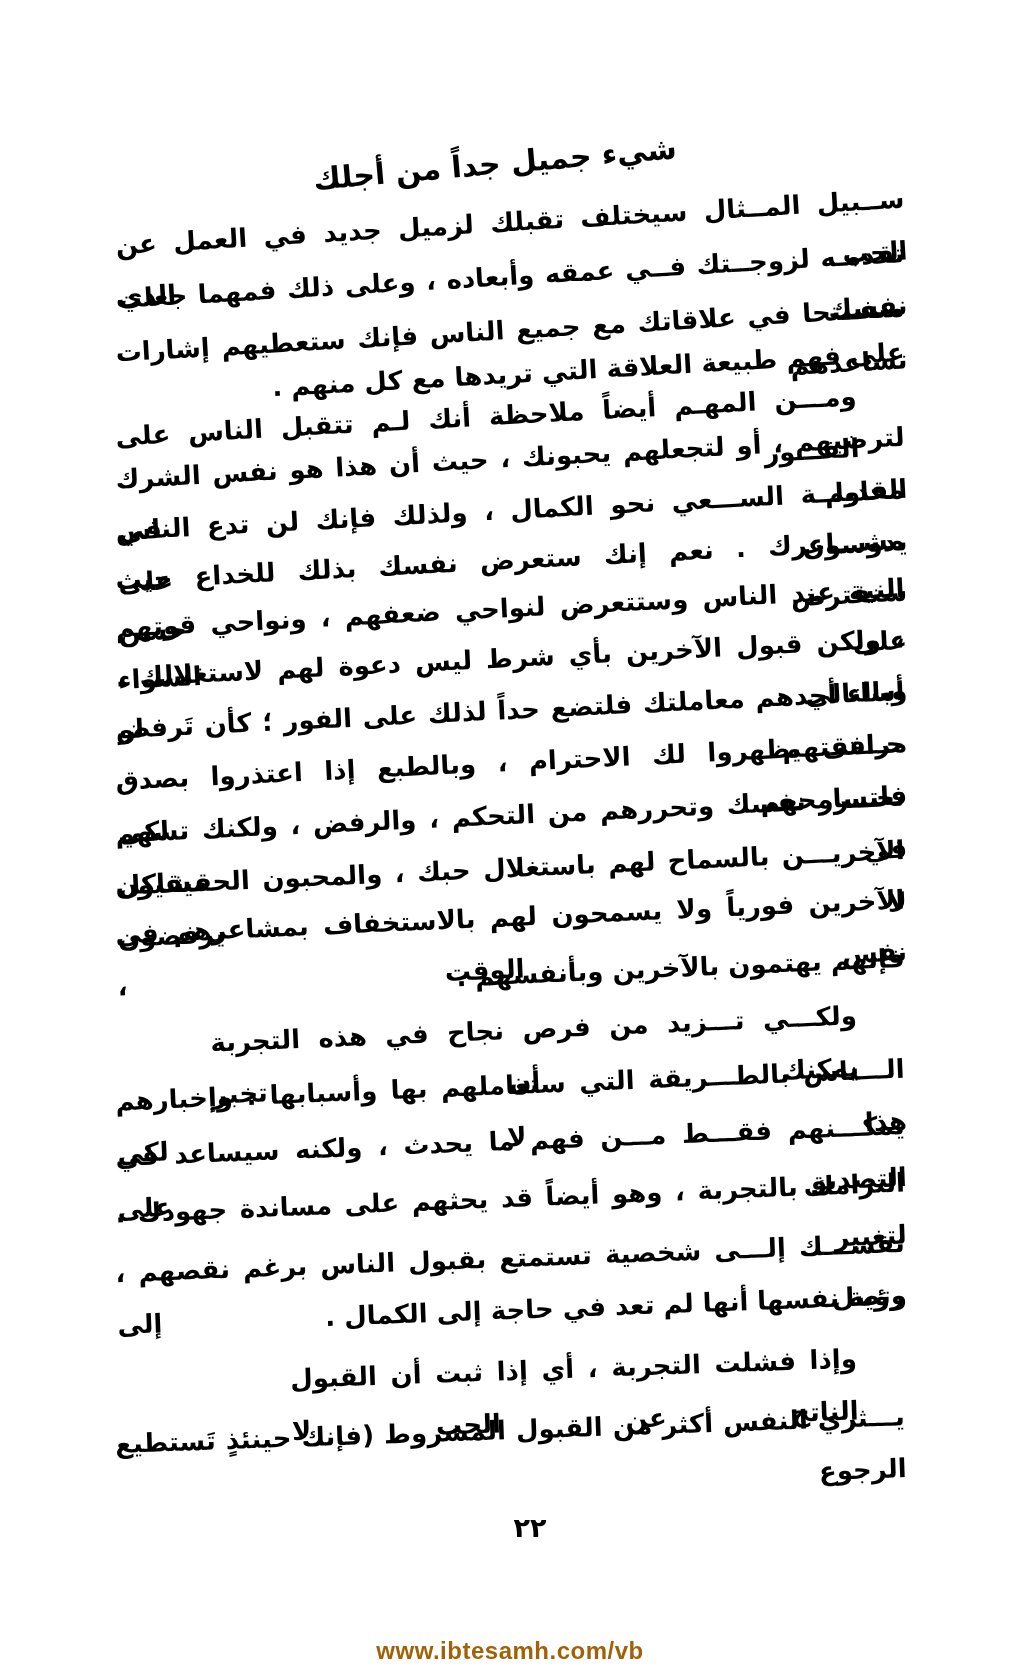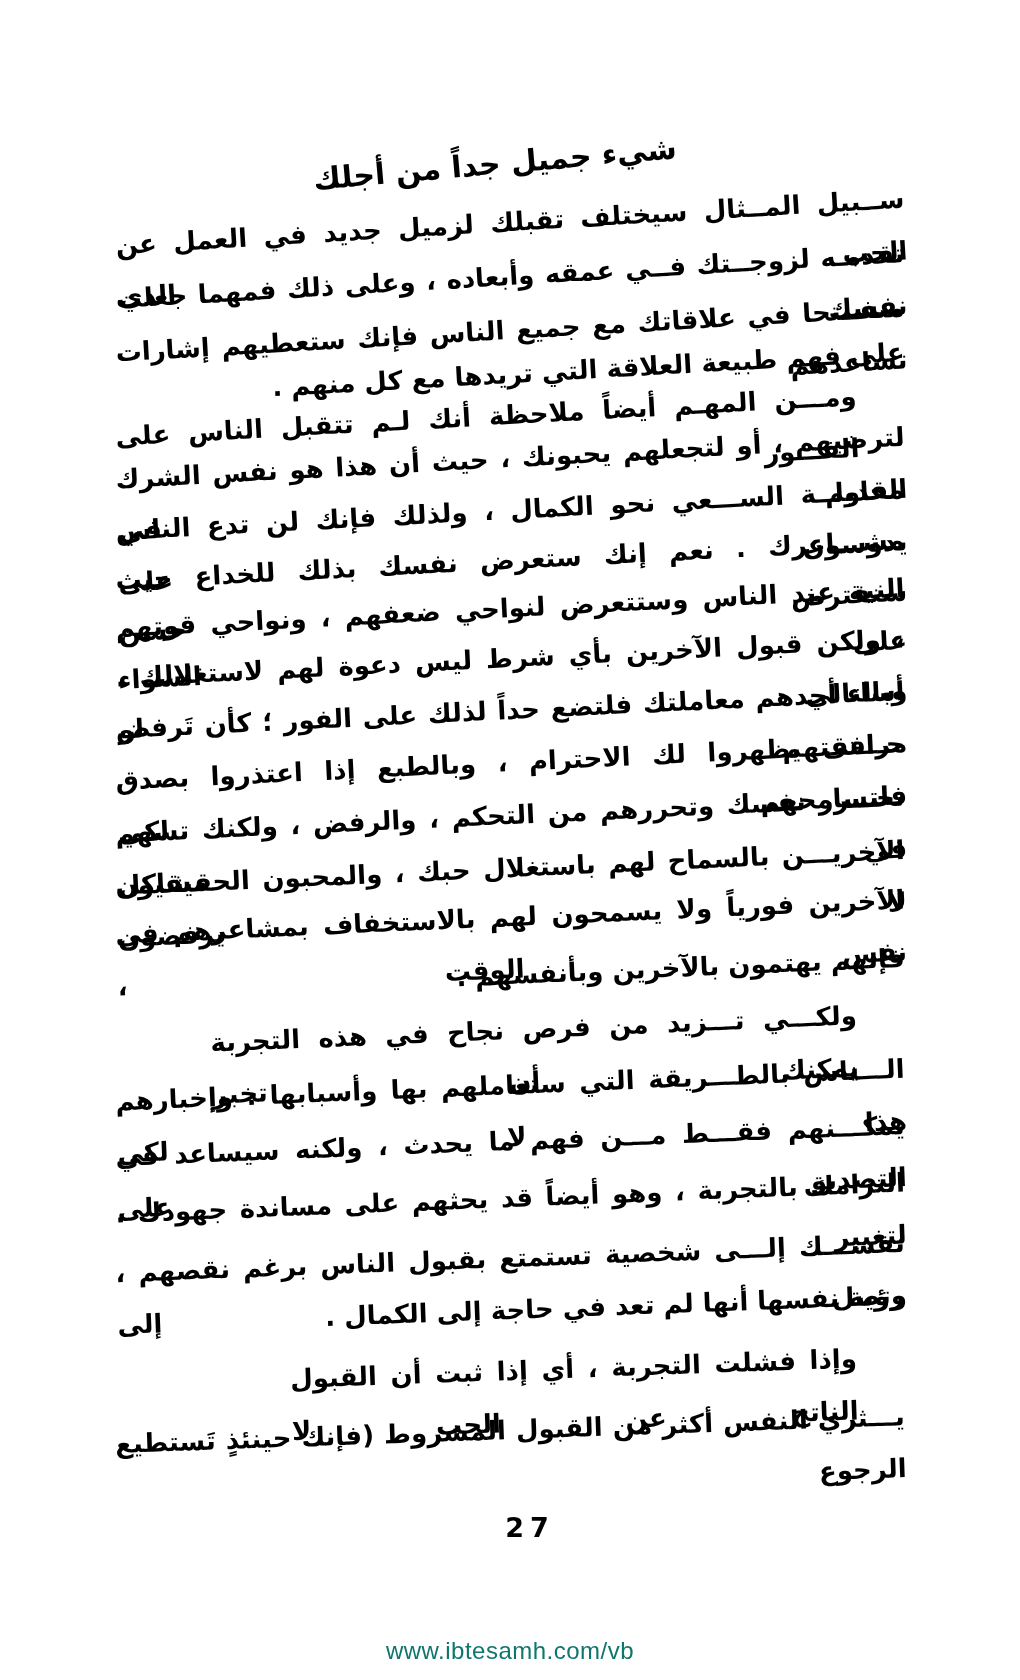--- a/index.html
+++ b/index.html
@@ -97,16 +97,16 @@
       <div class="line indent" style="top: 1004px; transform: rotate(-2.44deg); padding-left: 95px; width: 647px;">ولكـــي تـــزيد من فرص نجاح في هذه التجربة يمكنك أن تخبر</div>
       <div class="line justify" style="top: 1059px; transform: rotate(-2.38deg);">الـــناس بالطـــريقة التي ستعاملهم بها وأسبابها . وإخبارهم هذا لا لكي</div>
       <div class="line justify" style="top: 1115px; transform: rotate(-2.32deg);">يمكـــنهم فقـــط مـــن فهم ما يحدث ، ولكنه سيساعد في التصديق على</div>
       <div class="line justify" style="top: 1172px; transform: rotate(-2.26deg);">التزامك بالتجربة ، وهو أيضاً قد يحثهم على مساندة جهودك . لتغيير</div>
       <div class="line justify" style="top: 1232px; transform: rotate(-2.2deg);">نفســـك إلـــى شخصية تستمتع بقبول الناس برغم نقصهم ، وتصل إلى</div>
       <div class="line end" style="top: 1284px; transform: rotate(-2.14deg);">رؤية نفسها أنها لم تعد في حاجة إلى الكمال .</div>
       <div class="line indent" style="top: 1345px; transform: rotate(-2.08deg); padding-left: 175px; width: 567px;">وإذا فشلت التجربة ، أي إذا ثبت أن القبول الناتج عن الحب لا</div>
       <div class="line justify" style="top: 1404px; transform: rotate(-2.02deg);">يـــثري النفس أكثر من القبول المشروط (فإنك حينئذٍ تَستطيع الرجوع</div>
     </div>
 
-  <div class="page-number">27</div>
+  <div class="page-number">٢٢</div>
 
-  <div class="watermark" style="color: #0f766e;">www.ibtesamh.com/vb</div>
+  <div class="watermark" style="color: #a16207; font-weight: bold;">www.ibtesamh.com/vb</div>
 </div>
 
 </body></html>

